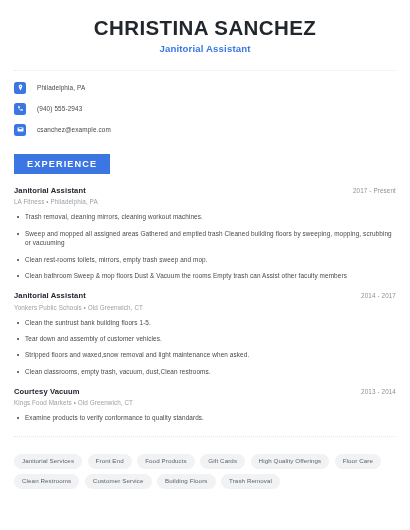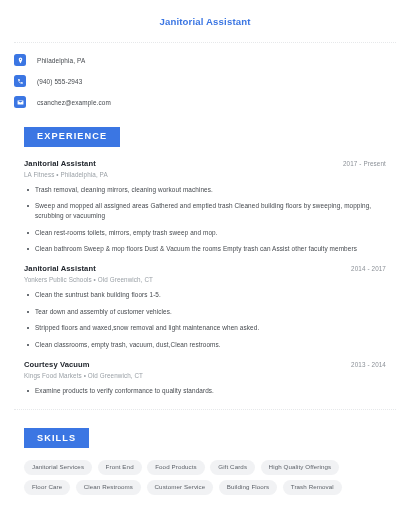--- a/index.html
+++ b/index.html
@@ -76,21 +76,21 @@
   }
   .c-icon svg { display: block; }
   .contact-text {
     font-size: 6.4px;
     color: #45494e;
     letter-spacing: 0.12px;
     line-height: 1.2;
   }
 
   
-  .section { padding: 0 24px; }
+  .section { padding: 0 14px; }
   .section-head {
     display: inline-block;
     background: #3b76e3;
     color: #ffffff;
     font-size: 9.2px;
     font-weight: bold;
     letter-spacing: 1.1px;
     padding: 4.5px 13px 4.5px 13px;
     margin: 0;
     line-height: 1.15;
@@ -181,20 +181,21 @@
     border-top: 1px dotted #e6e8ea;
     margin: 13px 14px 0 14px;
   }
 </style>
 </head>
 <body>
 
 <div class="page">
 
   <div class="header">
+    <div class="name">CHRISTINA SANCHEZ</div>
     <div class="subtitle">Janitorial Assistant</div>
   </div>
 
   <div class="divider"></div>
 
   <div class="contact">
 
     <div class="contact-row">
       <span class="c-icon">
         <svg width="7" height="7" viewBox="0 0 24 24" fill="#ffffff">
@@ -267,21 +268,20 @@
           <li>Examine products to verify conformance to quality standards.</li>
         </ul>
       </div>
 
     </div>
   </div>
 
   <div class="divider-2"></div>
 
   <div class="section skills-section">
-    <div class="section-head">SKILLS</div>
 
     <div class="tags">
       <span class="tag">Janitorial Services</span>
       <span class="tag">Front End</span>
       <span class="tag">Food Products</span>
       <span class="tag">Gift Cards</span>
       <span class="tag">High Quality Offerings</span>
       <span class="tag">Floor Care</span>
       <span class="tag">Clean Restrooms</span>
       <span class="tag">Customer Service</span>

